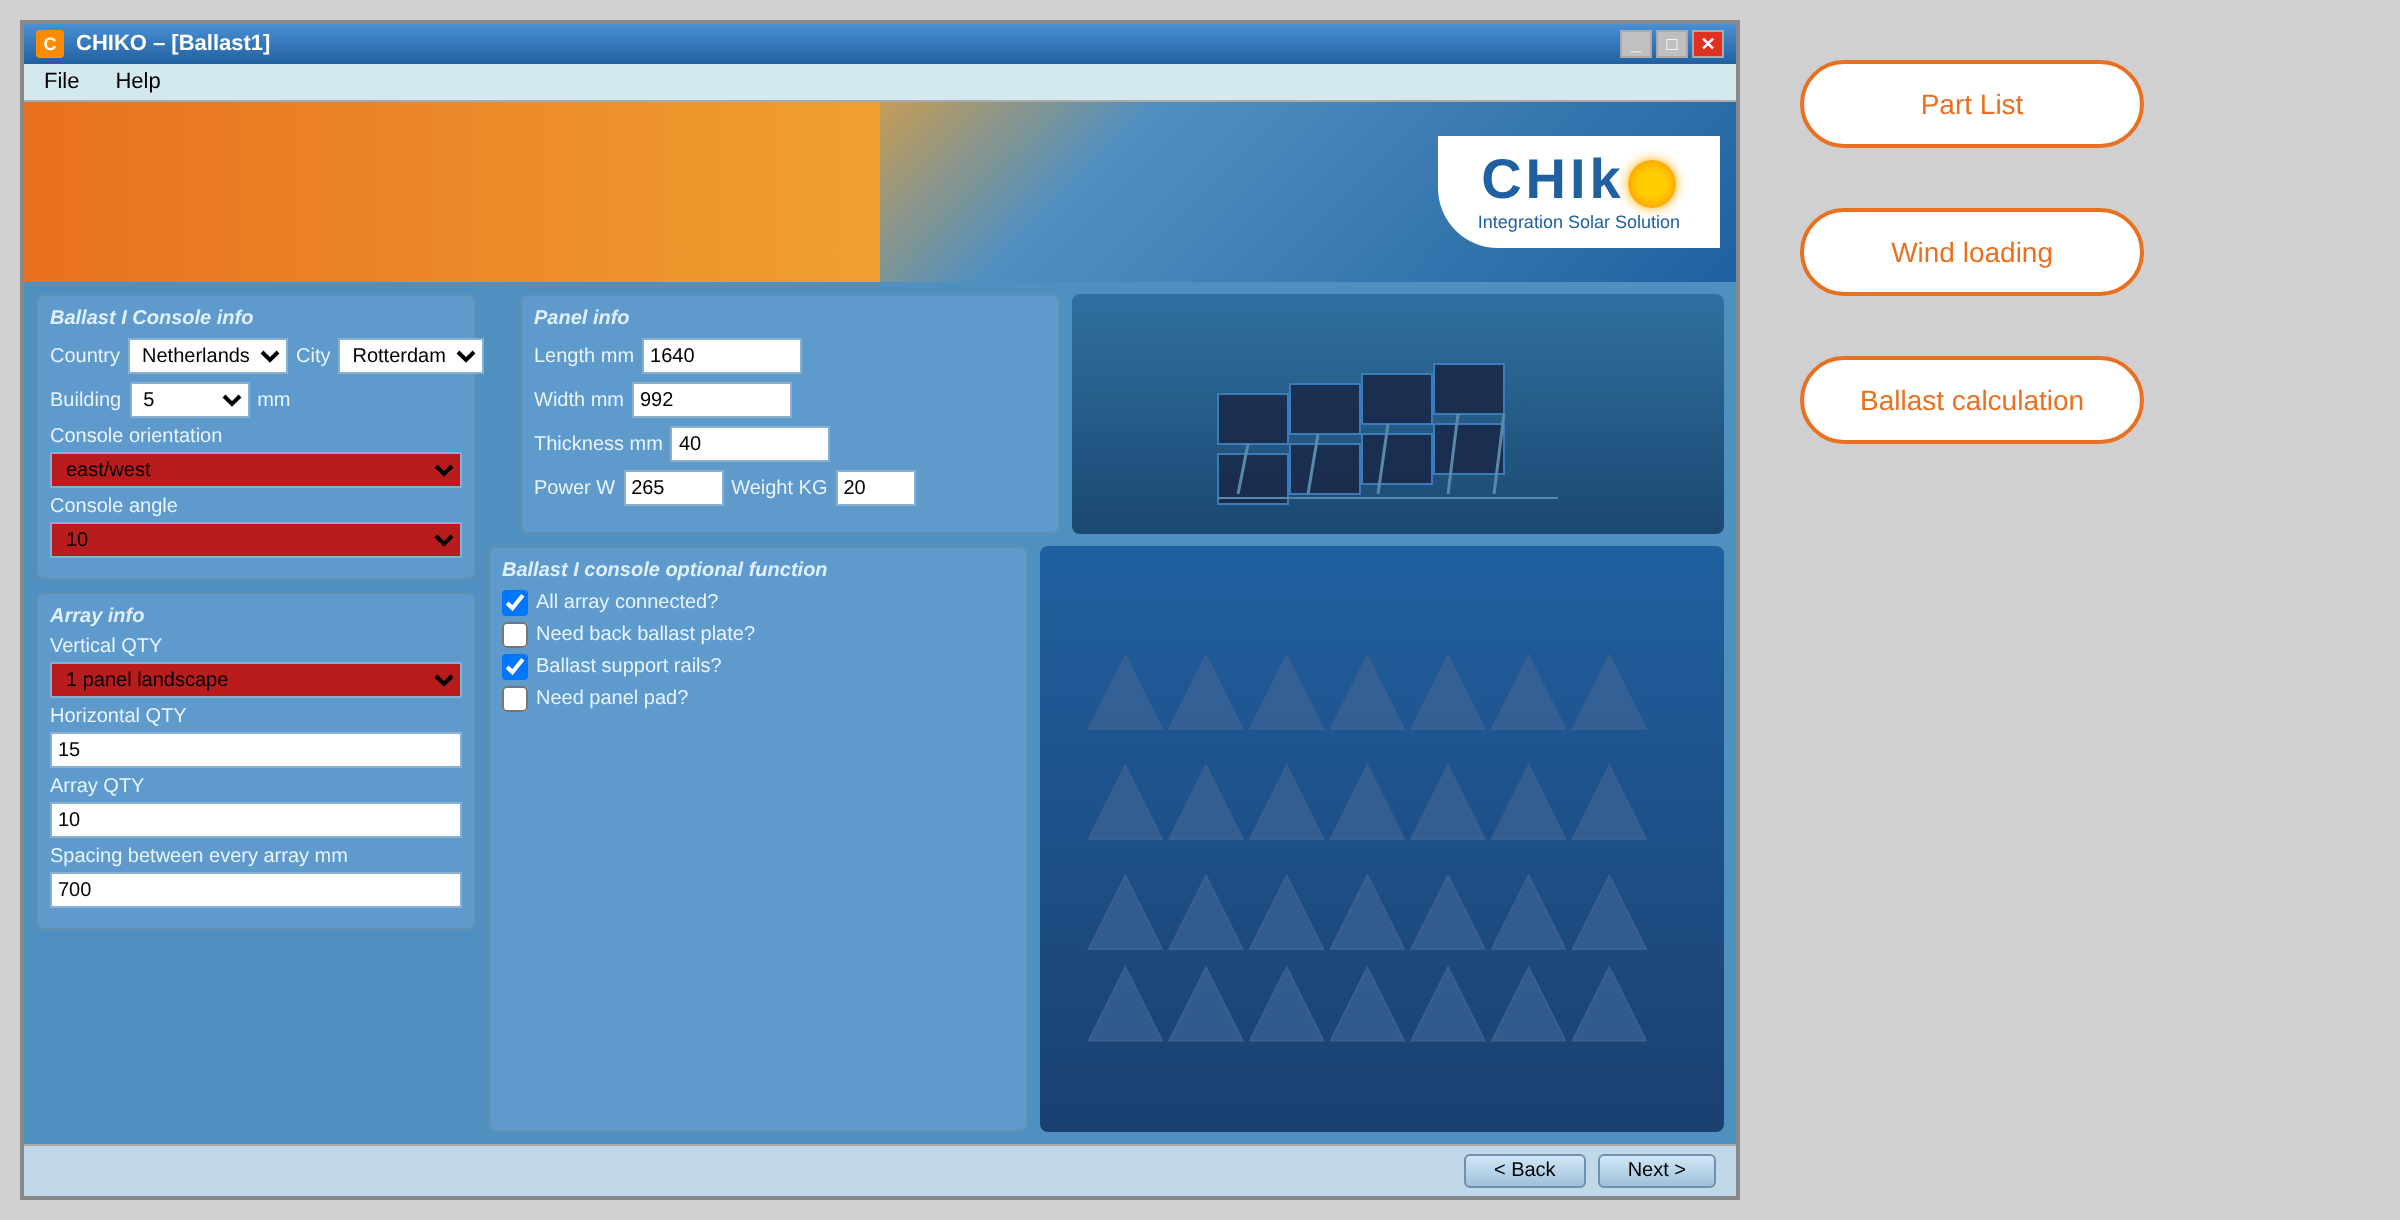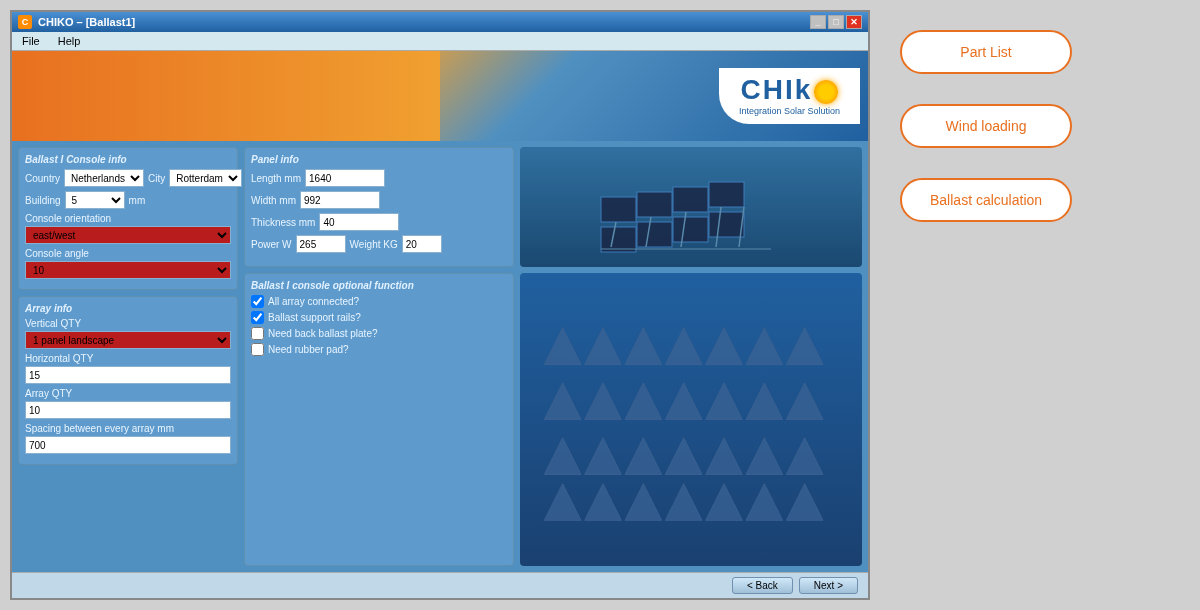--- a/index.html
+++ b/index.html
@@ -208,20 +208,21 @@
       overflow: hidden;
       min-height: 120px;
       position: relative;
     }
 
     .panel-info-section {
       background: rgba(100, 160, 210, 0.7);
       border: 1px solid #6090b0;
       border-radius: 4px;
       padding: 6px;
+      margin-left: 16px;
     }
 
     .ballast-section {
       background: rgba(100, 160, 210, 0.7);
       border: 1px solid #6090b0;
       border-radius: 4px;
       padding: 6px;
     }
 
     .checkbox-row {
@@ -437,30 +438,30 @@
       <div class="bottom-section">
 
         <div class="ballast-section" style="width:270px">
           <div class="section-title">Ballast I console optional function</div>
 
           <div class="checkbox-row">
             <input type="checkbox" checked="" style="">
             <span>All array connected?</span>
           </div>
           <div class="checkbox-row">
+            <input type="checkbox" style="">
+            <span>Need back ballast plate?</span>
+          </div>
+          <div class="checkbox-row">
             <input type="checkbox" checked="" style="">
             <span>Ballast support rails?</span>
           </div>
           <div class="checkbox-row">
             <input type="checkbox" style="">
-            <span>Need back ballast plate?</span>
-          </div>
-          <div class="checkbox-row">
-            <input type="checkbox" style="">
-            <span>Need rubber pad?</span>
+            <span>Need panel pad?</span>
           </div>
         </div>
 
         <div style="flex:1; background: linear-gradient(to bottom, #2060a0, #1a4070); border-radius:4px; display:flex; flex-wrap:wrap; align-content:flex-start; padding:6px; gap:2px; overflow:hidden;">
 
           <svg width="100%" height="100%" viewBox="0 0 180 120">
             <g fill="rgba(60,100,150,0.7)" stroke="#3a6090" stroke-width="0.5">
 
               <polygon points="10,30 20,10 30,30"></polygon>
               <polygon points="32,30 42,10 52,30"></polygon>

